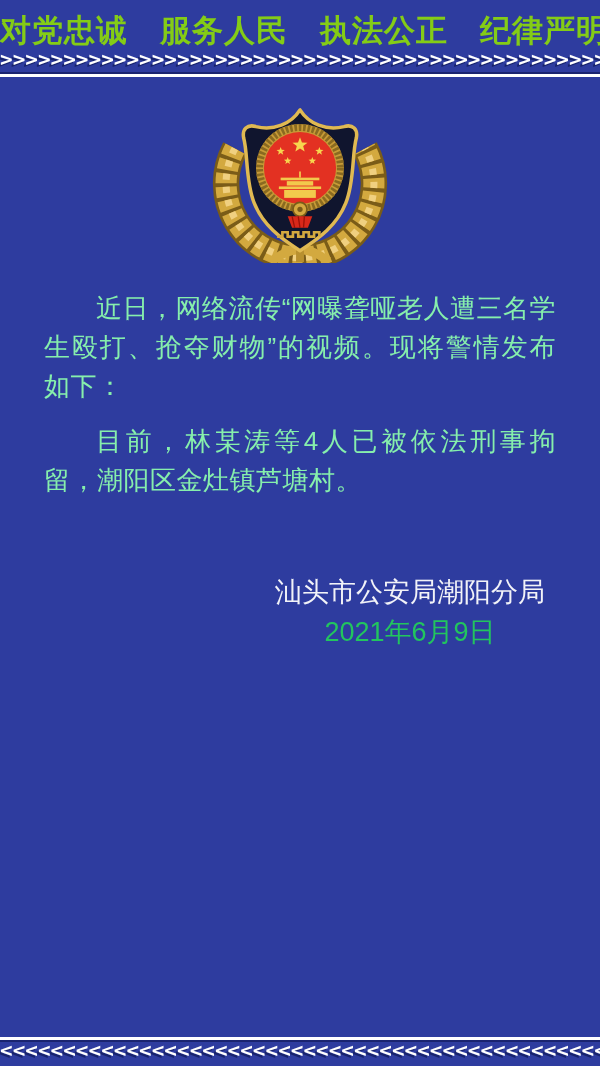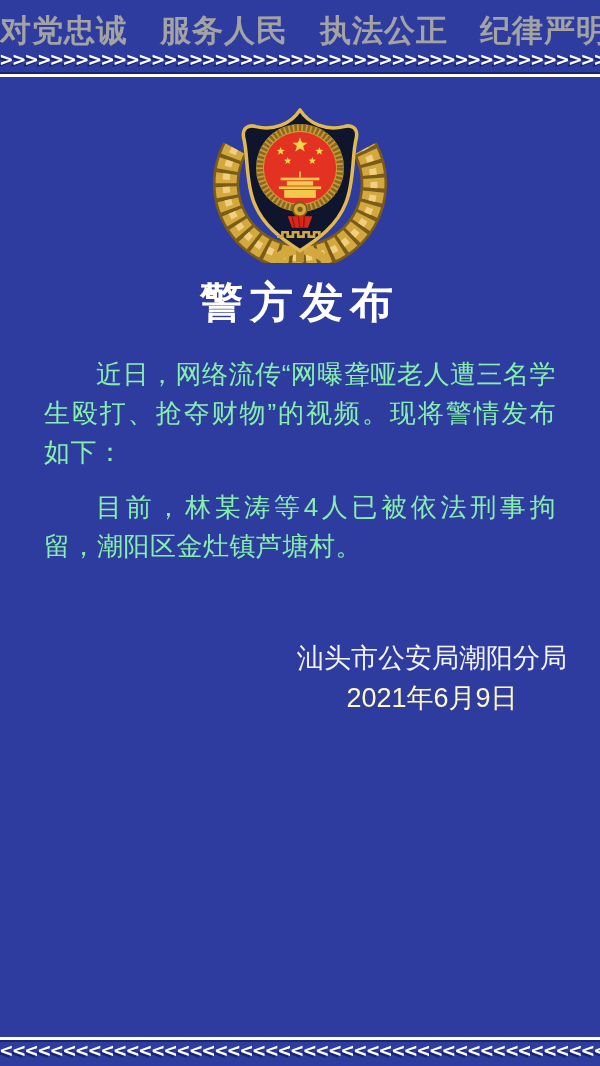--- a/index.html
+++ b/index.html
@@ -15,21 +15,21 @@
     color: #f4f5f9;
   }
 
   
   .banner { padding-top: 10px; }
   .banner-motto {
     text-align: center;
     font-size: 31px;
     font-weight: bold;
     letter-spacing: 1px;
-    color: #a3a3a3;
+    color: #84cc16;
     line-height: 42px;
     white-space: nowrap;
   }
   .chevrons {
     height: 19px;
     line-height: 17px;
     overflow: hidden;
     white-space: nowrap;
     text-align: center;
     color: #ffffff;
@@ -68,26 +68,26 @@
     text-indent: 2em;
     color: #86efac;
     letter-spacing: 0.5px;
   }
 
   
   .signature {
     margin-top: 72px;
     display: flex;
     justify-content: flex-end;
-    padding-right: 33px;
+    padding-right: 55px;
     align-items: flex-end;
   }
   .signature-inner { text-align: center; }
   .signature-issuer { font-size: 27px; line-height: 40px; color: #f2f3f8; }
-  .signature-date { font-size: 27px; line-height: 40px; color: #fef9c3; }
+  .signature-date { font-size: 27px; line-height: 40px; color: #22c55e; }
 
   
   .footer { position: absolute; left: 0; right: 0; bottom: 4px; }
   .footer .rule { margin: 0 0 3px 0; box-shadow: 0 2px 0 rgba(18,26,92,.7); }
 </style>
 </head>
 <body>
 
 <div class="page">
 
@@ -132,21 +132,20 @@
 
       <circle cx="110" cy="139" r="8" fill="#d3a93f" stroke="#7a5c18" stroke-width="2"></circle>
       <circle cx="110" cy="139" r="3" fill="#7a5c18"></circle>
       <path d="M96 147 L124 147 L119 160 L101 160 Z" fill="#d8281a"></path>
       <path d="M101 147 L104 160 M108 147 L110 160 M115 147 L114 160" stroke="#9c1208" stroke-width="1.5"></path>
 
       <path d="M84 170 h6 v-5 h6 v5 h6 v-5 h6 v5 h6 v-5 h6 v5 h6 v-5 h6 v5" fill="none" stroke="#d3a93f" stroke-width="3"></path>
     </svg>
   </div>
 
-  <div class="page-title">警方发布</div>
 
   <div class="body-text">
     <p>近日，网络流传“网曝聋哑老人遭三名学生殴打、抢夺财物”的视频。现将警情发布如下：</p>
     <p>目前，林某涛等4人已被依法刑事拘留，潮阳区金灶镇芦塘村。</p>
   </div>
 
   <div class="signature">
     <div class="signature-inner">
       <div class="signature-issuer">汕头市公安局潮阳分局</div>
       <div class="signature-date">2021年6月9日</div>

